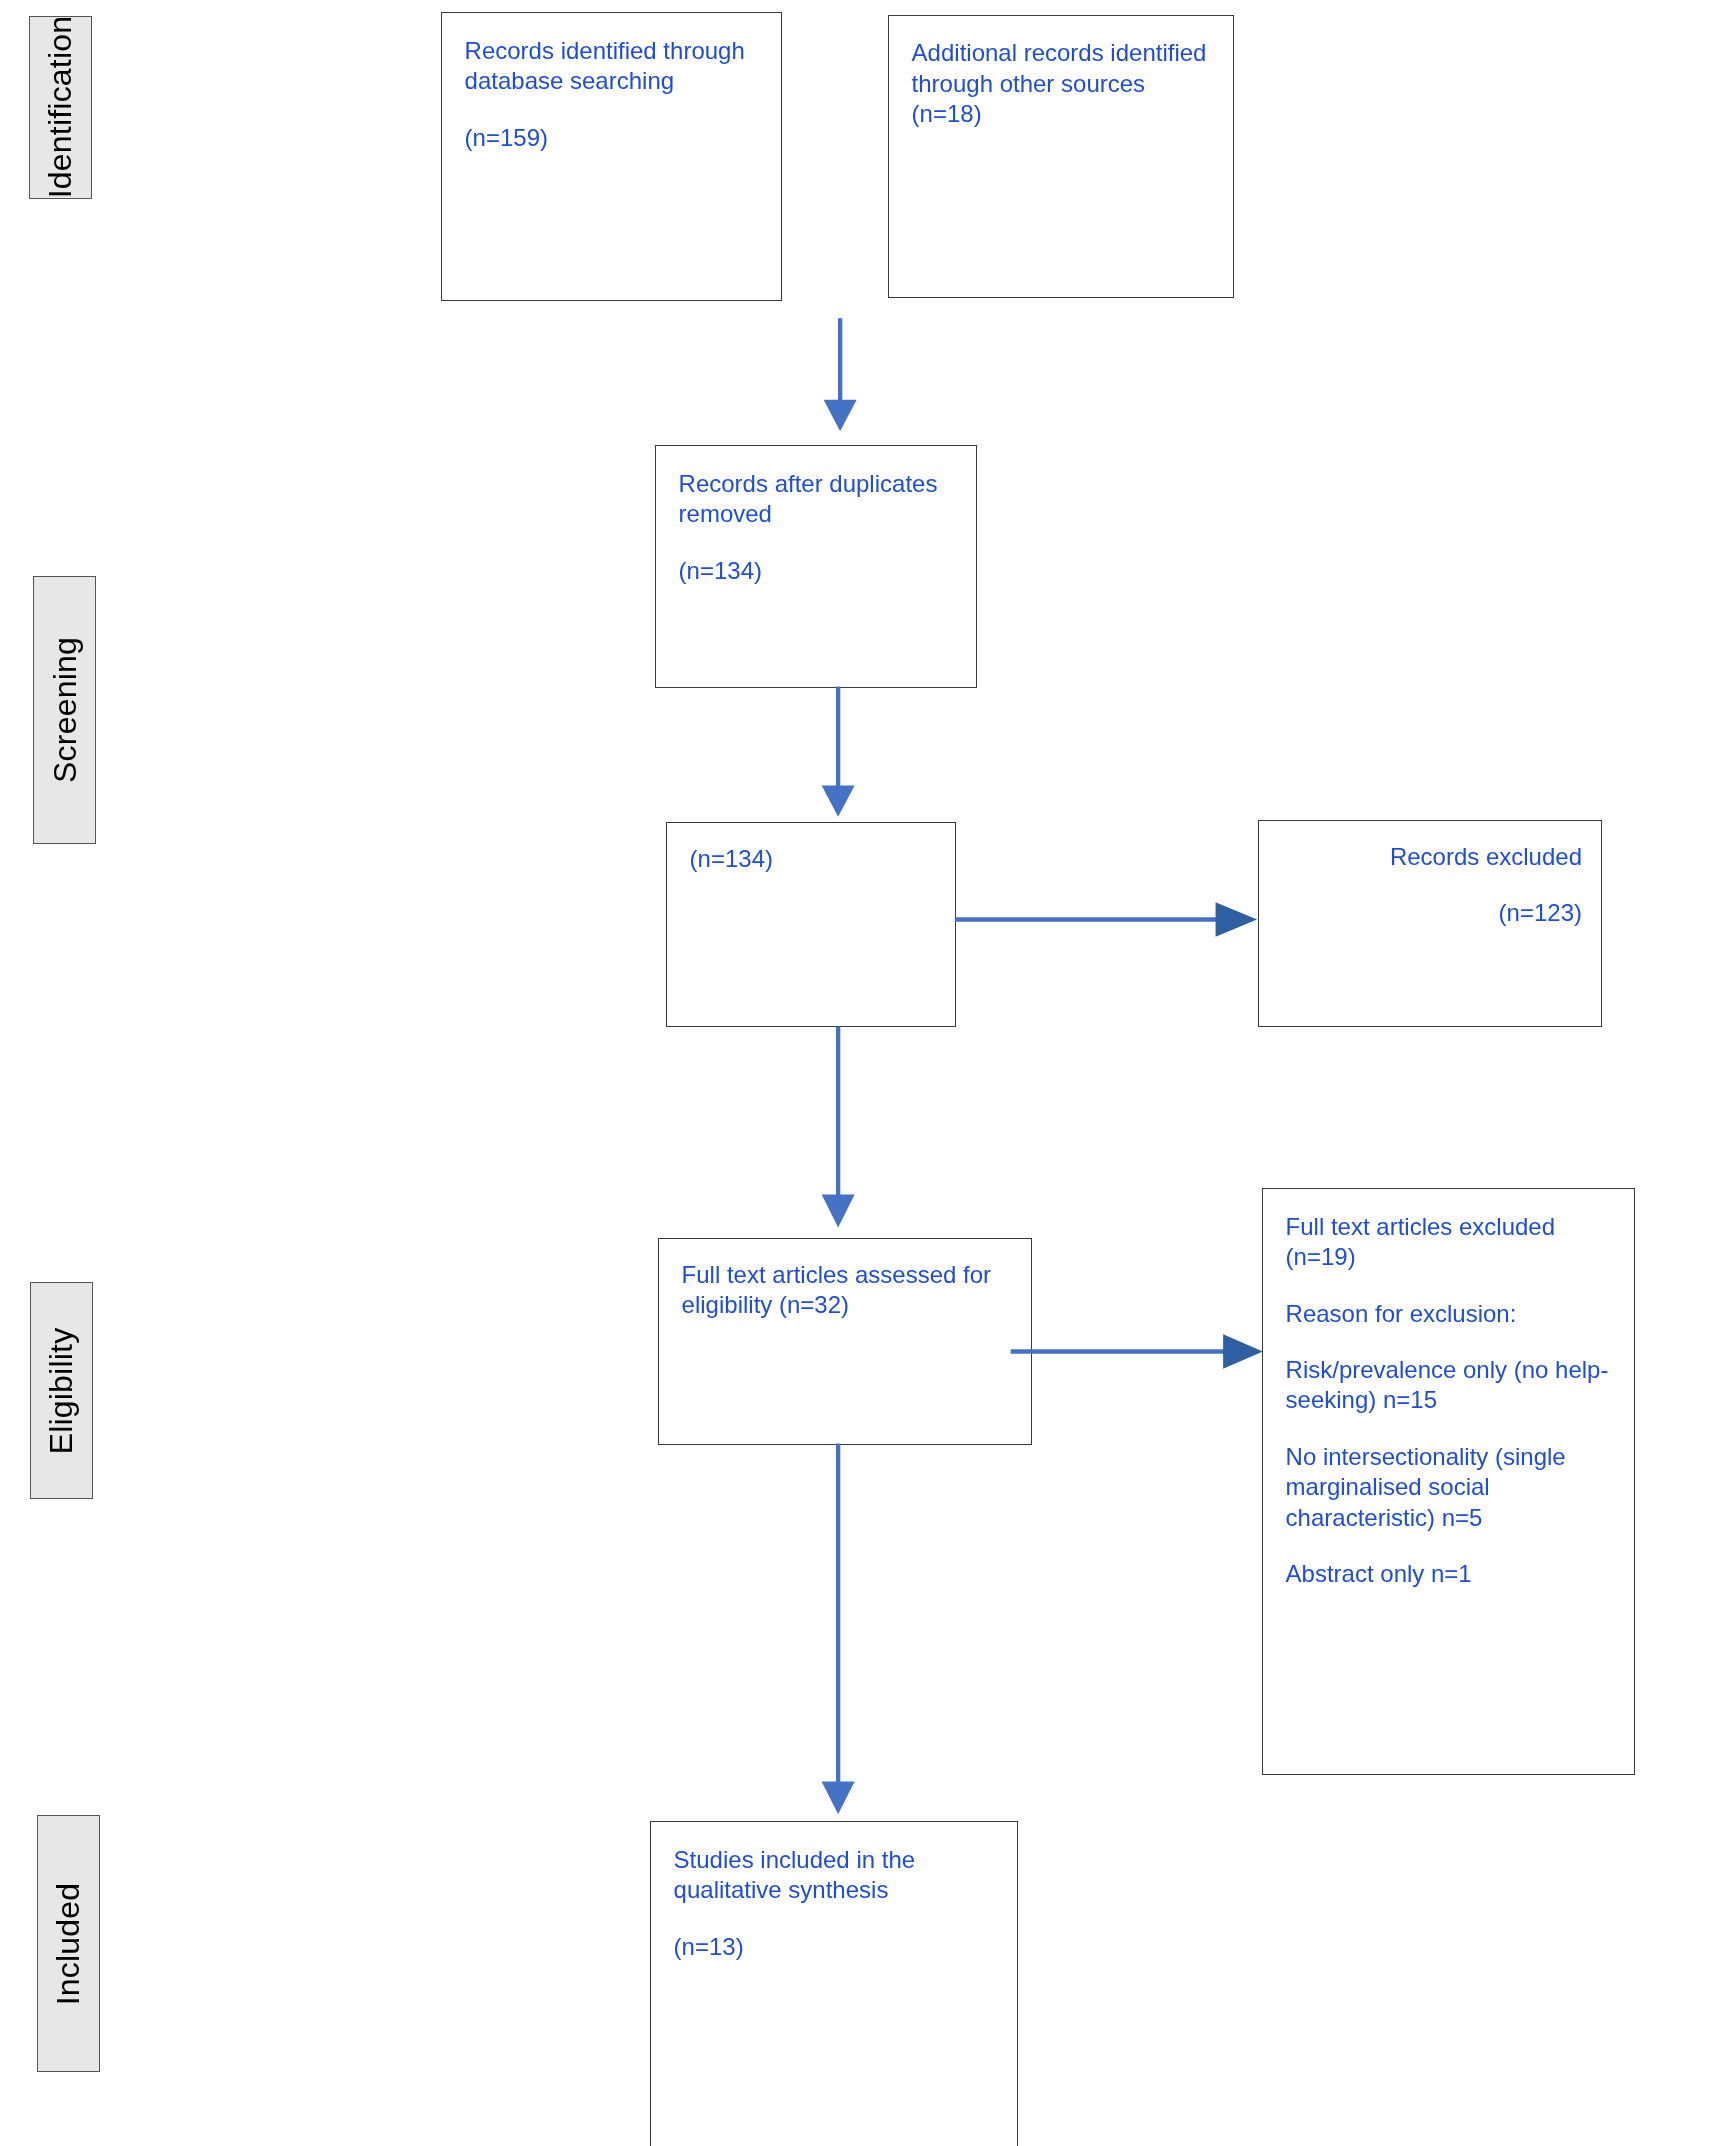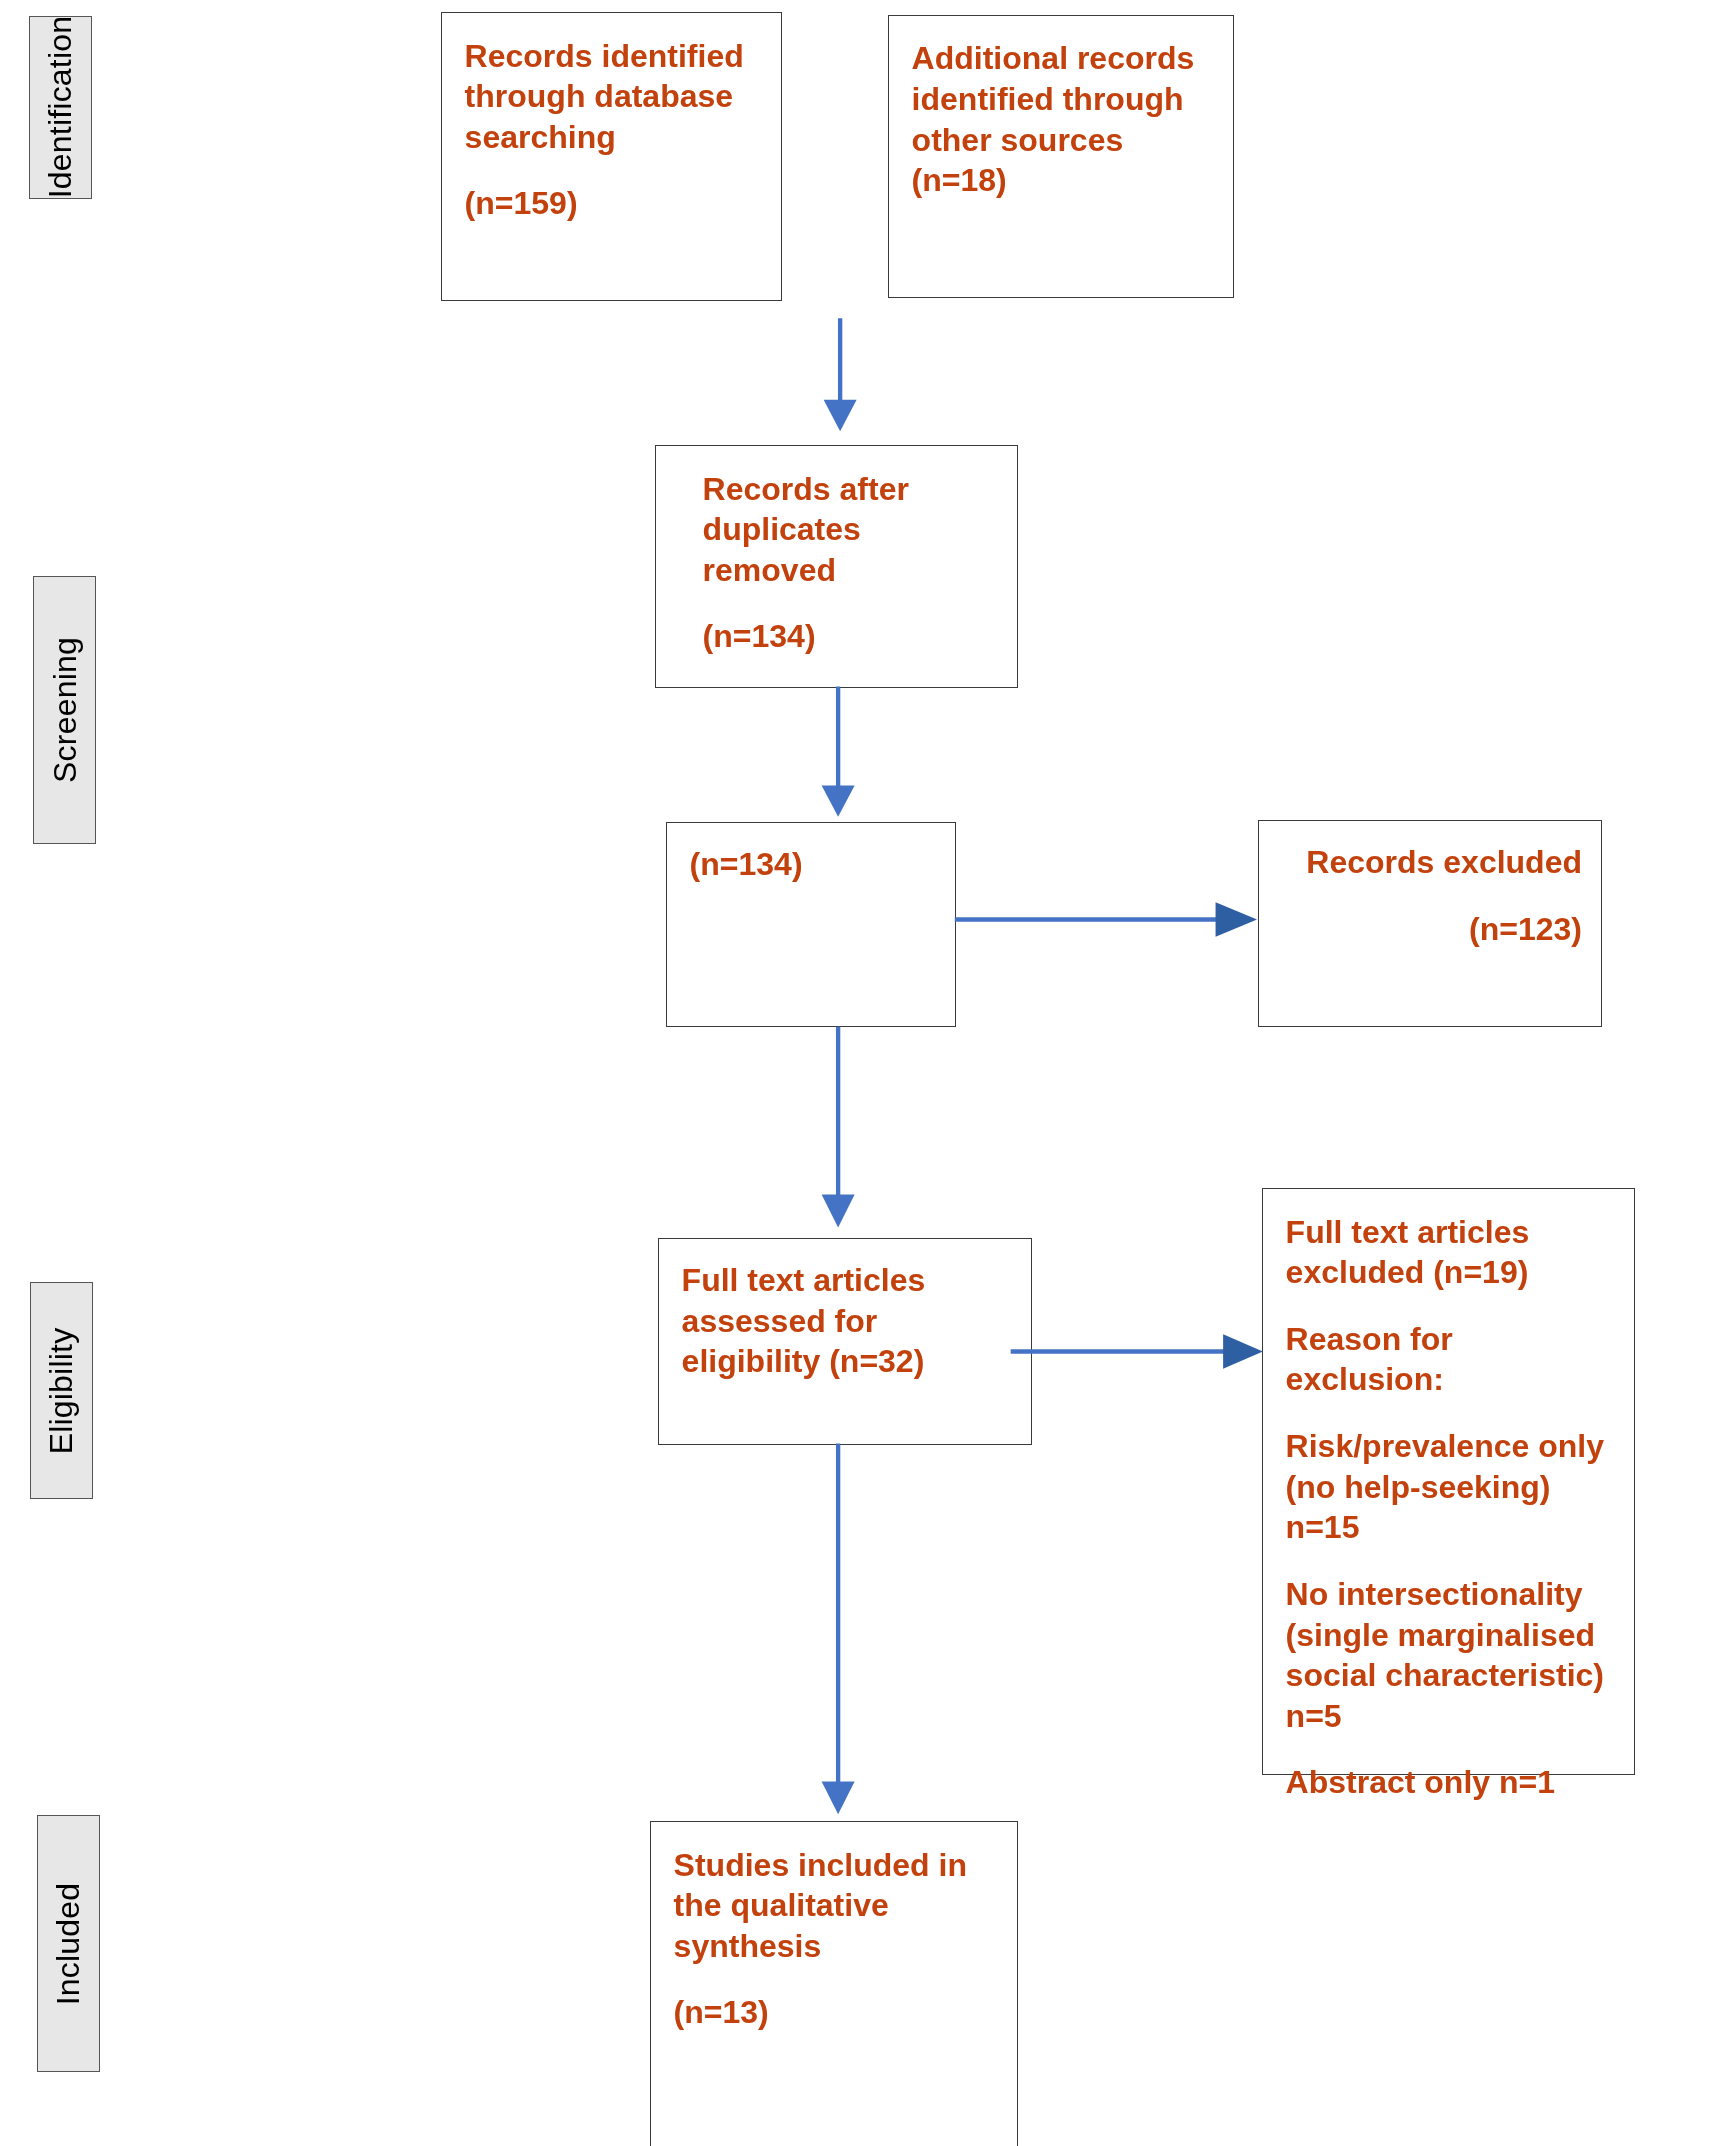--- a/index.html
+++ b/index.html
@@ -44,24 +44,23 @@
     position: absolute;
     background: #ffffff;
     border: 1.7px solid #3a3a3a;
     box-sizing: border-box;
   }
   .flow-box .box-inner {
     padding: 22.6px 19px 8.7px 22.6px;
   }
   .flow-box p {
     margin: 0 0 26px 0;
-    font-size: 32px;
+    font-size: 24px;
     line-height: 1.27;
-    color: #c2410c;
-    font-weight: bold;
+    color: #1d4ed8;
   }
   .flow-box p:last-child { margin-bottom: 0; }
 
   
   .arrow {
     position: absolute;
     overflow: visible;
   }
 </style>
 </head>
@@ -91,21 +90,21 @@
       <p>(n=159)</p>
     </div>
   </div>
 
   <div class="flow-box" style="left:888px; top:14.8px; width:346px; height:283px;">
     <div class="box-inner">
       <p>Additional records identified through other sources (n=18)</p>
     </div>
   </div>
 
-  <div class="flow-box" style="left:655px; top:445px; width:363px; height:243px;padding-left:24px;">
+  <div class="flow-box" style="left:655px; top:445px; width:322px; height:243px;">
     <div class="box-inner">
       <p>Records after duplicates removed</p>
       <p>(n=134)</p>
     </div>
   </div>
 
   <div class="flow-box" style="left:666px; top:822px; width:290px; height:205px;">
     <div class="box-inner" style="padding-top:21px;">
       <p>(n=134)</p>
     </div>

